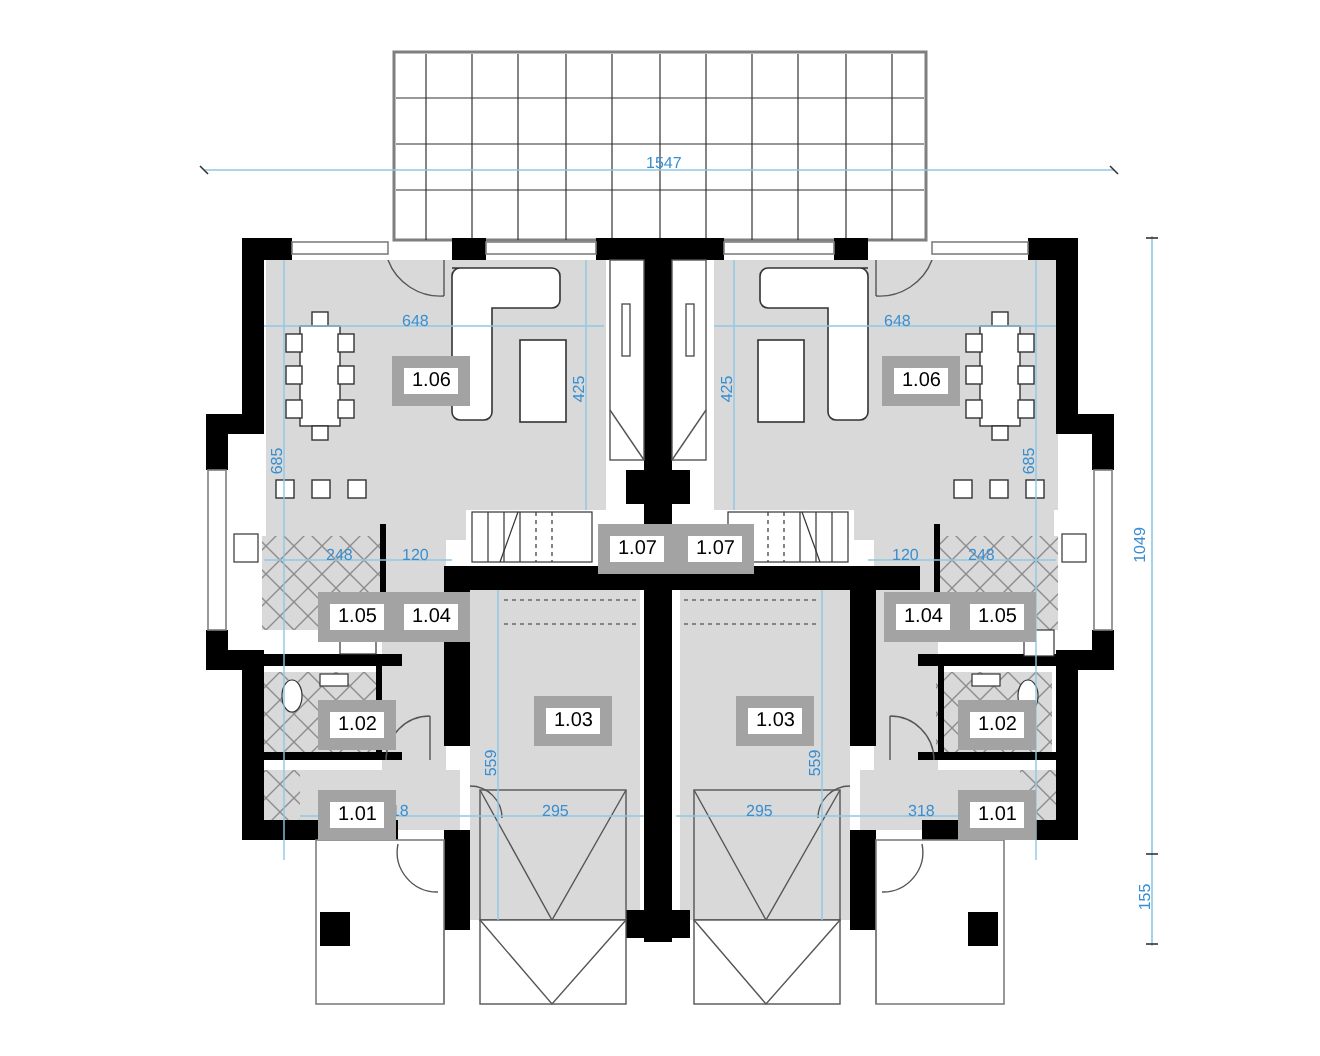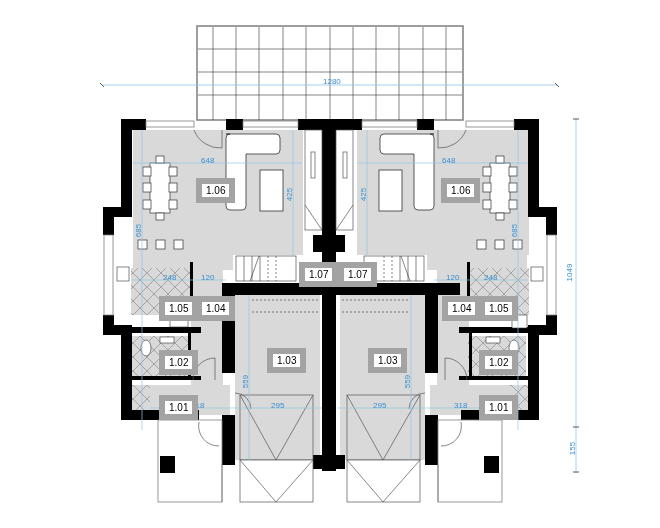--- a/index.html
+++ b/index.html
@@ -264,21 +264,21 @@
     <line x1="367" y1="130" x2="367" y2="255"></line>
     <line x1="132" y1="280" x2="226" y2="280"></line>
     <line x1="434" y1="280" x2="528" y2="280"></line>
     <line x1="249" y1="295" x2="249" y2="460"></line>
     <line x1="411" y1="295" x2="411" y2="460"></line>
     <line x1="150" y1="408" x2="322" y2="408"></line>
     <line x1="338" y1="408" x2="510" y2="408"></line>
   </g>
 </svg>
 
-<div class="dim" style="left:323px;top:77px;">1280</div>
+<div class="dim" style="left:323px;top:77px;">1547</div>
 <div class="dim v" style="left:561px;top:268px;">1049</div>
 <div class="dim v" style="left:566px;top:444px;">155</div>
 <div class="dim" style="left:201px;top:156px;">648</div>
 <div class="dim" style="left:442px;top:156px;">648</div>
 <div class="dim v" style="left:283px;top:190px;">425</div>
 <div class="dim v" style="left:357px;top:190px;">425</div>
 <div class="dim v" style="left:132px;top:226px;">685</div>
 <div class="dim v" style="left:508px;top:226px;">685</div>
 <div class="dim" style="left:163px;top:273px;">248</div>
 <div class="dim" style="left:484px;top:273px;">248</div>

